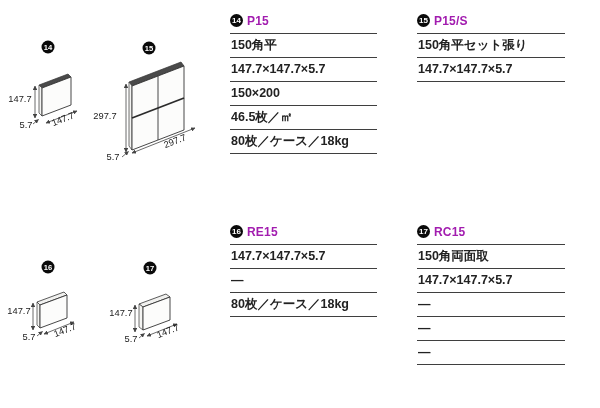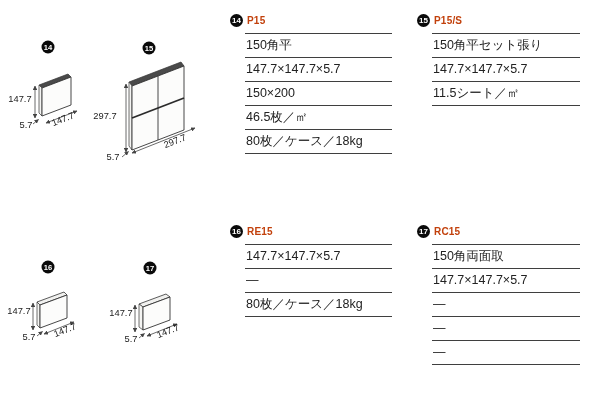--- a/index.html
+++ b/index.html
@@ -6,27 +6,27 @@
   .canvas{
     position:relative;width:600px;height:408px;background:#ffffff;overflow:hidden;
     font-family:"Liberation Sans","DejaVu Sans",sans-serif;color:#1d1d1d;
   }
   .diagram{position:absolute;}
   svg text{font-family:"Liberation Sans","DejaVu Sans",sans-serif;font-size:9.3px;fill:#1a1a1a;}
   svg text.circ-num{font-size:7.6px;fill:#ffffff;font-weight:bold;}
   
   .spec{position:absolute;width:165px;}
   .spec-header{display:flex;align-items:center;gap:4px;height:25px;}
-  .spec-code{font-weight:bold;font-size:10px;color:#c2410c;letter-spacing:0.2px;}
+  .spec-code{font-weight:bold;font-size:12px;color:#a21caf;letter-spacing:0.2px;}
   .circle-badge{
     width:13px;height:13px;border-radius:50%;background:#0a0a0a;color:#fff;
     font-size:8px;font-weight:bold;display:flex;align-items:center;justify-content:center;
     flex:0 0 13px;line-height:1;
   }
-  .spec-rows{margin-left:15px;border-bottom:1px solid #3f3f3f;}
+  .spec-rows{border-bottom:1px solid #3f3f3f;font-weight:bold;}
   .spec-row{
     height:23px;line-height:23px;border-top:1px solid #3f3f3f;
     font-size:12.5px;color:#222;white-space:nowrap;overflow:hidden;padding-left:1px;
   }
   .w1 .spec-rows{width:147px;}
   .w2 .spec-rows{width:148px;}
 </style>
 </head>
 <body>
 
@@ -125,21 +125,20 @@
   </div>
 
   <div class="spec w2" style="left:417px;top:8px">
     <div class="spec-header">
       <span class="circle-badge">15</span>
       <span class="spec-code">P15/S</span>
     </div>
     <div class="spec-rows">
       <div class="spec-row">150角平セット張り</div>
       <div class="spec-row">147.7×147.7×5.7</div>
-      <div class="spec-row">11.5シート／㎡</div>
     </div>
   </div>
 
   <div class="spec w1" style="left:230px;top:219px">
     <div class="spec-header">
       <span class="circle-badge">16</span>
       <span class="spec-code">RE15</span>
     </div>
     <div class="spec-rows">
       <div class="spec-row">147.7×147.7×5.7</div>

